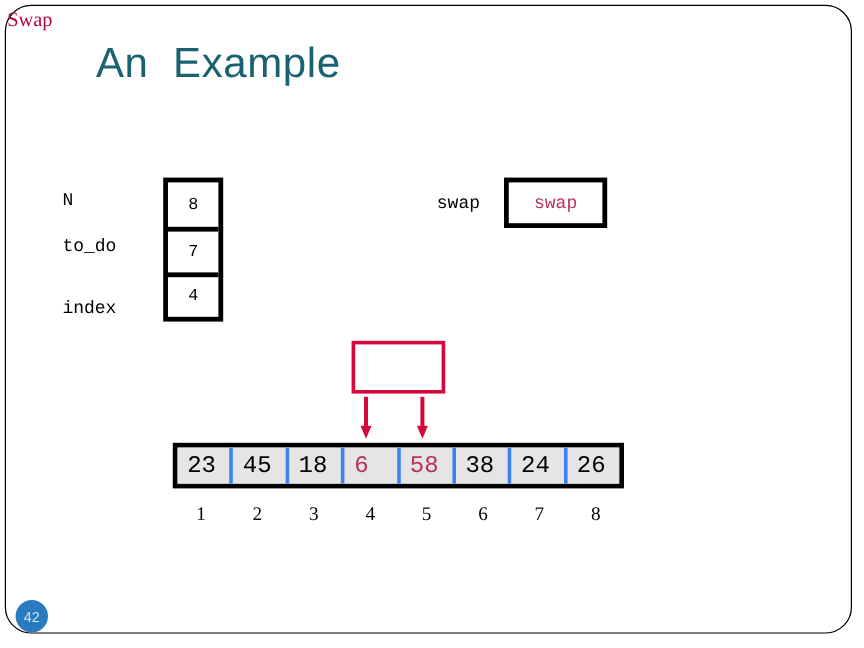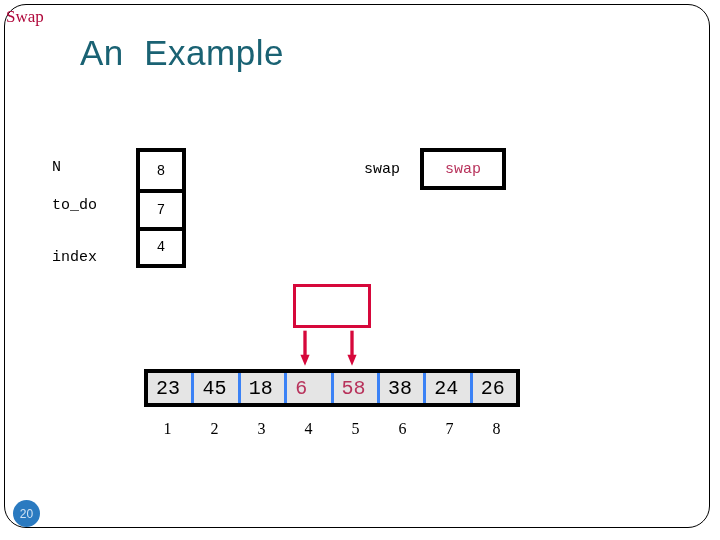--- a/index.html
+++ b/index.html
@@ -256,15 +256,15 @@
     <div class="array-index">1</div>
     <div class="array-index">2</div>
     <div class="array-index">3</div>
     <div class="array-index">4</div>
     <div class="array-index">5</div>
     <div class="array-index">6</div>
     <div class="array-index">7</div>
     <div class="array-index">8</div>
   </div>
 
-  <div id="page-badge">20</div>
+  <div id="page-badge">42</div>
 
 </div>
 
 </body></html>

